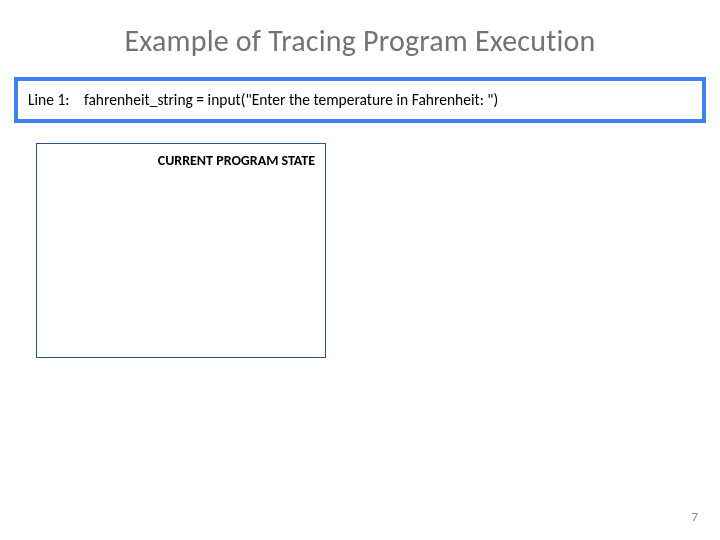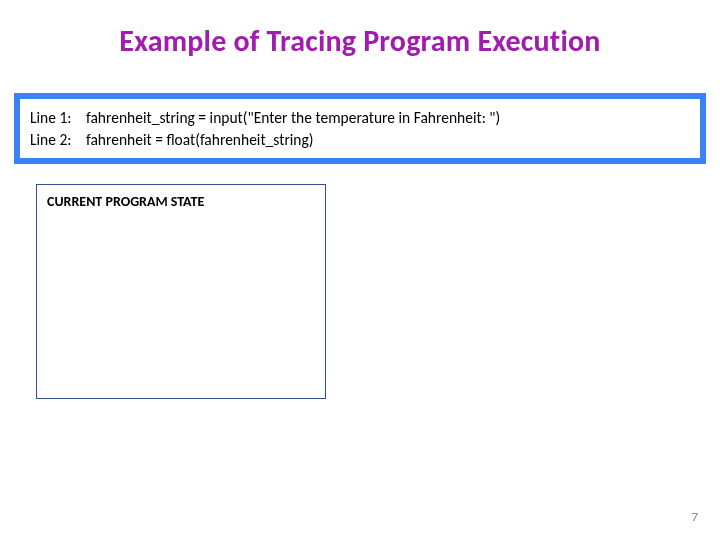--- a/index.html
+++ b/index.html
@@ -6,29 +6,29 @@
   body {
     width: 720px;
     height: 540px;
     background: #fff;
     font-family: Calibri, Arial, sans-serif;
     position: relative;
     overflow: hidden;
   }
   .slide-title {
     font-size: 30px;
-    font-weight: 700;
-    color: #a21caf;
+    font-weight: 400;
+    color: #737373;
     text-align: center;
     padding: 22px 40px 18px 40px;
     letter-spacing: 0.2px;
   }
   .code-box {
-    margin: 16px 14px;
-    border: 6px solid #3b82f6;
+    margin: 0 14px;
+    border: 4px solid #3b82f6;
     padding: 8px 10px;
     background: #fff;
   }
   .code-row {
     display: flex;
     font-size: 15.5px;
     line-height: 1.4;
     color: #000;
   }
   .line-label {
@@ -41,42 +41,39 @@
     width: 290px;
     height: 215px;
     border: 1.5px solid #2f528f;
     background: #fff;
     padding: 8px 10px;
   }
   .state-title {
     font-size: 14px;
     font-weight: 700;
     color: #000;
+    text-align: right;
   }
   .page-number {
     position: absolute;
     bottom: 16px;
     right: 22px;
     font-size: 13px;
     color: #8a8a8a;
   }
 </style>
 </head>
 <body>
 
 <h1 class="slide-title">Example of Tracing Program Execution</h1>
 
 <div class="code-box">
   <div class="code-row">
     <span class="line-label">Line 1:</span>
     <span class="code-text">fahrenheit_string = input("Enter the temperature in Fahrenheit: ")</span>
   </div>
-  <div class="code-row">
-    <span class="line-label">Line 2:</span>
-    <span class="code-text">fahrenheit = float(fahrenheit_string)</span>
-  </div>
 </div>
 
 <div class="state-box">
   <div class="state-title">CURRENT PROGRAM STATE</div>
 </div>
 
 <div class="page-number">7</div>
 
 </body></html>

